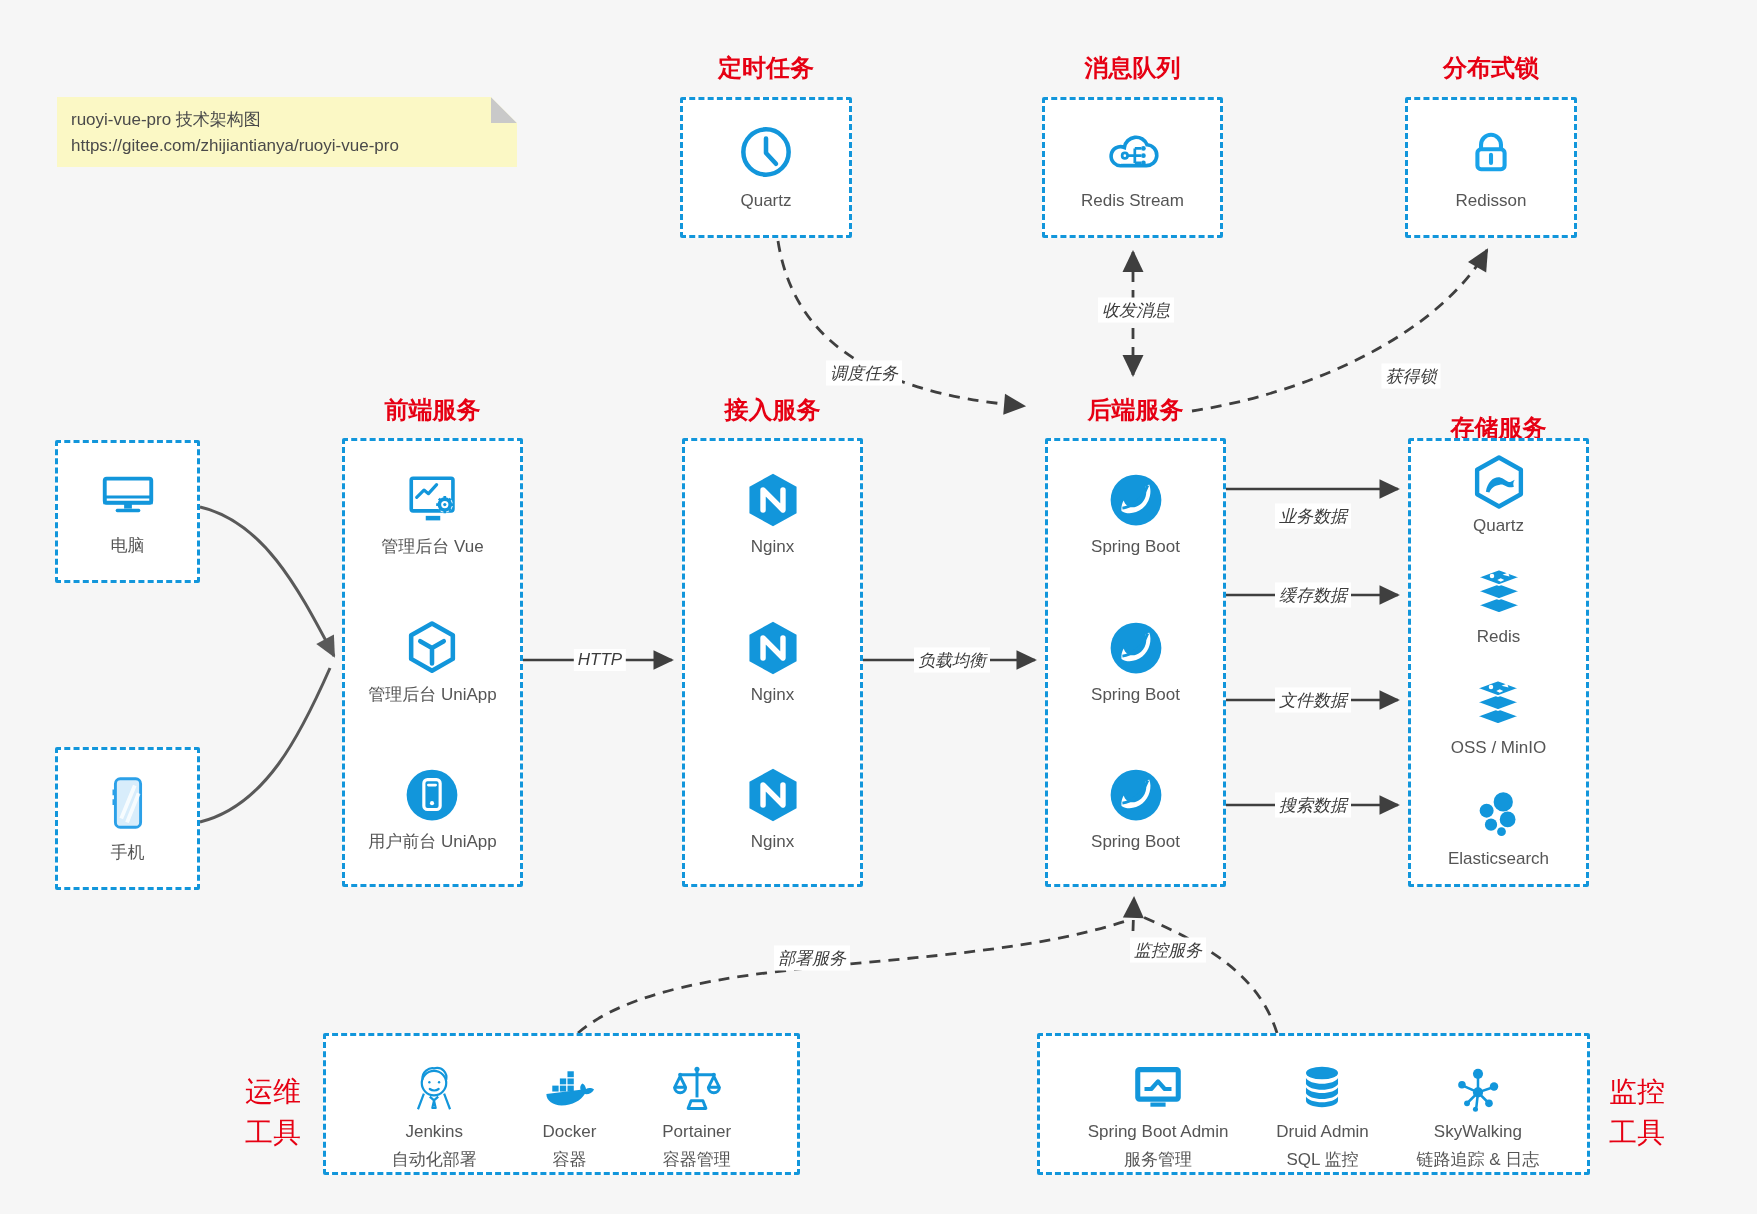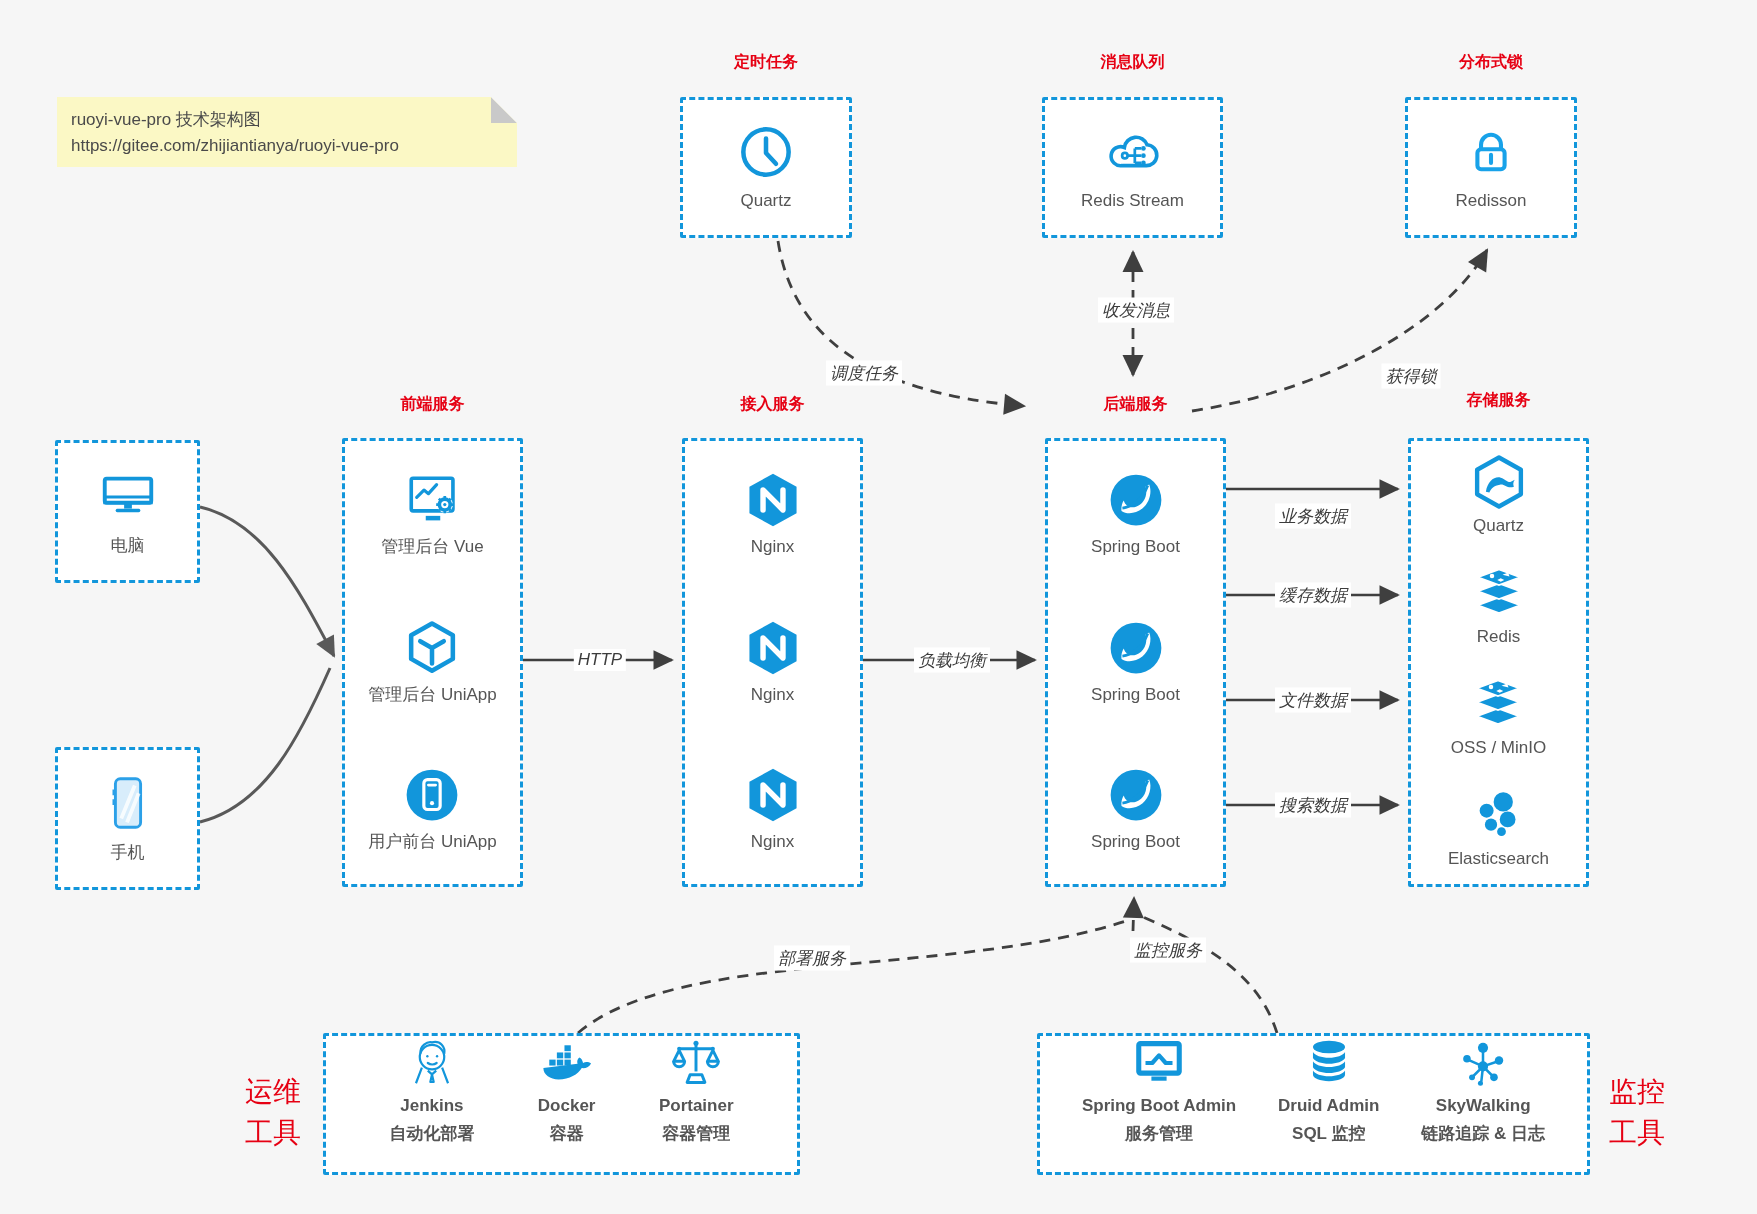--- a/index.html
+++ b/index.html
@@ -3,29 +3,29 @@
 <meta charset="utf-8">
 <style>
   html,body{margin:0;padding:0;background:#f6f6f6;}
   .canvas{position:relative;width:1757px;height:1214px;background:#f6f6f6;
           font-family:"Liberation Sans","DejaVu Sans",sans-serif;overflow:hidden;}
   .overlay{position:absolute;left:0;top:0;pointer-events:none;}
   .dashed-box{position:absolute;box-sizing:border-box;background:#fff;
               border:3px dashed #1296db;border-radius:2px;display:flex;}
   .vbox{flex-direction:column;justify-content:space-around;align-items:center;}
   .cbox{flex-direction:column;justify-content:center;align-items:center;}
-  .hbox{flex-direction:row;justify-content:space-evenly;align-items:flex-start;font-weight:bold;}
+  .hbox{flex-direction:row;justify-content:space-evenly;align-items:flex-end;}
   .node{display:flex;flex-direction:column;align-items:center;gap:7px;}
   .node-label{font-size:17px;color:#555;white-space:nowrap;text-align:center;line-height:1.35;}
   .node-sublabel{font-size:17px;color:#555;white-space:nowrap;text-align:center;line-height:1.35;}
   .icon{display:block;width:58px;height:58px;}
   .icon svg{display:block;width:100%;height:100%;}
   .hbox .icon{width:54px;height:54px;}
   .device .icon{width:62px;height:62px;}
-  .group-title{position:absolute;color:#e60013;font-weight:bold;font-size:16px;
+  .group-title{position:absolute;color:#e60013;font-weight:bold;font-size:24px;
                text-align:center;white-space:nowrap;}
   .side-title{position:absolute;color:#e60013;font-weight:normal;font-size:28px;
               text-align:center;line-height:1.45;}
   .edge-label{position:absolute;transform:translate(-50%,-50%);background:#fff;
               padding:1px 4px;font-size:17px;color:#3c3c3c;white-space:nowrap;z-index:5;font-style:italic;}
   .note{position:absolute;left:57px;top:97px;width:460px;height:70px;background:#fbf8c5;
         color:#4a4a4a;font-size:17px;line-height:1.5;padding:10px 0 0 14px;box-sizing:border-box;}
   .note .fold{position:absolute;top:0;right:0;}
 </style>
 </head>
@@ -239,21 +239,21 @@
         <svg viewBox="0 0 64 64">
             <circle cx="32" cy="32" r="28" fill="#1296db"></circle>
             <path d="M46.5 15 c3.5 8 0.5 20 -7.5 26.5 c-7.5 6 -17.5 6.5 -23 2.5 c-0.5 -4 0.5 -8.5 2.5 -11.5 c1.5 6 7.5 9 13.5 7 c8.5 -2.5 13.5 -13 10.5 -22 z" fill="#fff"></path>
             <path d="M17 41 c9 -1 22 -9 28 -25" stroke="#1296db" stroke-width="3" fill="none"></path>
           </svg>
       </span>
       <span class="node-label">Spring Boot</span>
     </div>
   </div>
 
-  <div class="group-title" style="left:1408px;top:390px;width:181px">存储服务</div>
+  <div class="group-title" style="left:1408px;top:412px;width:181px">存储服务</div>
   <div class="dashed-box vbox" style="left:1408px;top:438px;width:181px;height:449px">
     <div class="node" style="gap:5px">
       <span class="icon" style="width:56px;height:56px">
         <svg viewBox="0 0 64 64">
           <path d="M32 4 L57 18 V46 L32 60 L7 46 V18 Z" fill="none" stroke="#1296db" stroke-width="5" stroke-linejoin="round"></path>
           <path d="M17 43 c2 -12 10 -18 17 -16 c5 1.5 7 5 11 5 l5 -2.5 c-2 3 -2 5 -1 8 c-8 2.5 -10 -3.5 -16 -2.5 c-7 1 -10 4 -12 9 z" fill="#1296db"></path>
         </svg>
       </span>
       <span class="node-label">Quartz</span>
     </div>

